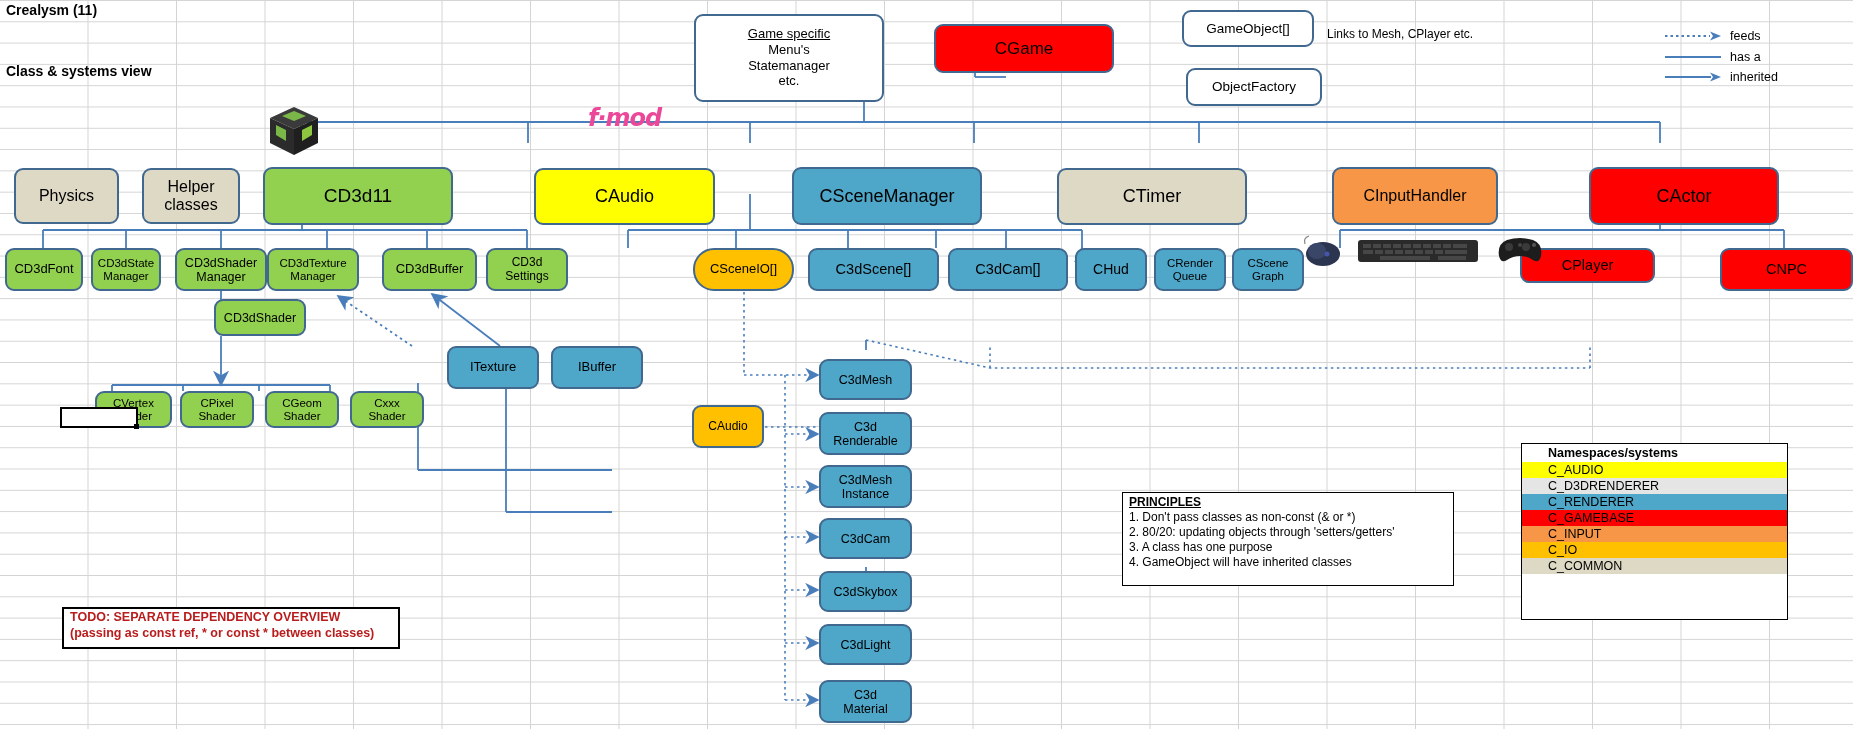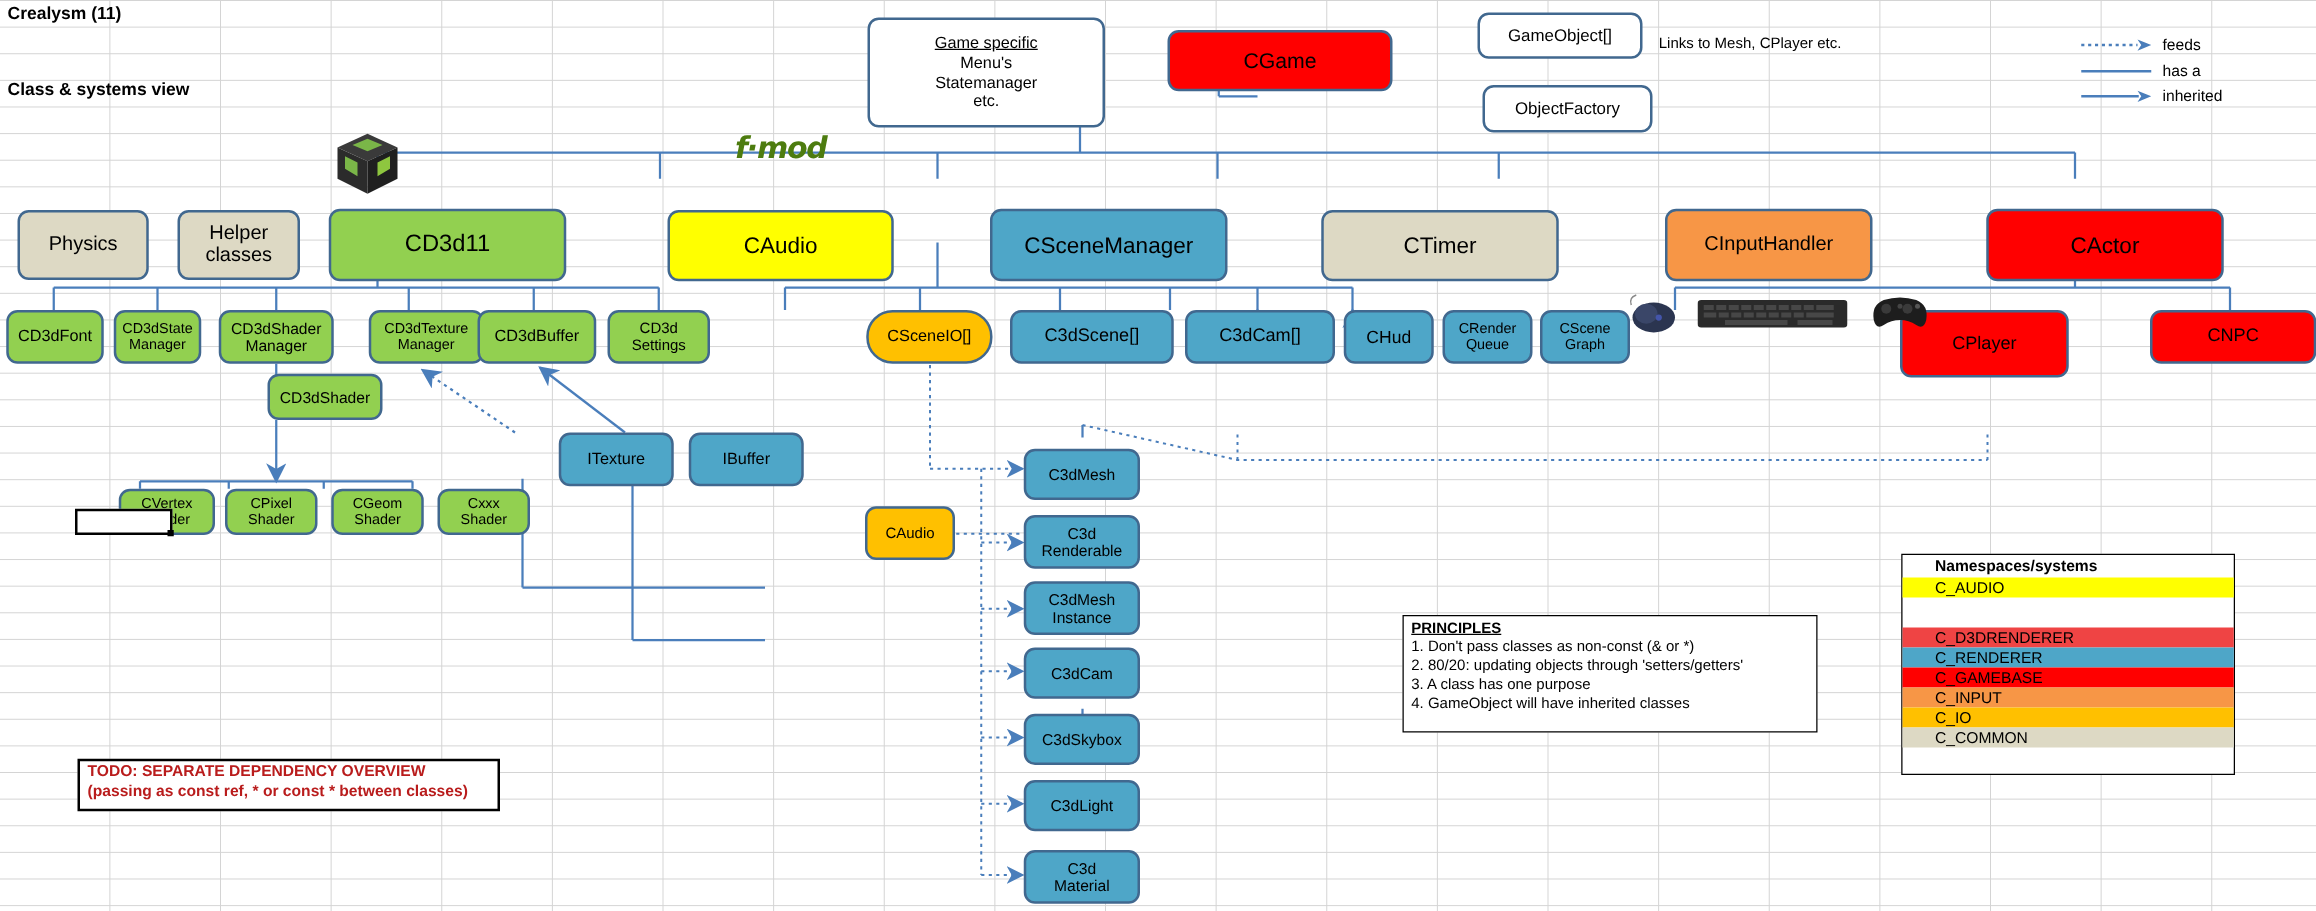--- a/index.html
+++ b/index.html
@@ -54,21 +54,21 @@
   .ns-title { font-weight:bold; font-size:12.5px; padding:2px 0 2px 26px; }
   .ns-row { font-size:12.5px; padding:1px 0 1px 26px; width:100%; }
 
   .legend-row { position:absolute; z-index:4; display:flex; align-items:center; gap:8px; font-size:12.5px; }
   .legend-label { color:#000; }
 
   .gs-title { text-decoration:underline; }
 
   
   .fmod { position:absolute; z-index:4; font-family:"DejaVu Sans", sans-serif;
-          font-weight:bold; font-style:italic; letter-spacing:-1px; color:#4d7c0f; }
+          font-weight:bold; font-style:italic; letter-spacing:-1px; color:#ec4899; }
 
   
   .cube { position:absolute; z-index:4; }
 
   
   .device { position:absolute; z-index:4; }
 
   .sel-cell { position:absolute; z-index:5; border:2.5px solid #000; background:#fff; }
   .sel-cell .handle { position:absolute; right:-3px; bottom:-3px; width:5px; height:5px; background:#000; }
 </style>
@@ -277,32 +277,32 @@
     <circle cx="14" cy="13" r="4" fill="#3a3a3a"></circle>
     <circle cx="31" cy="13" r="4" fill="#3a3a3a"></circle>
     <circle cx="39" cy="11" r="2" fill="#555"></circle>
     <circle cx="25" cy="11" r="2" fill="#444"></circle>
   </svg>
 </div>
 
 <div class="node n-green" style="left:5px; top:248px; width:78px; height:43px; font-size:13px;">CD3dFont</div>
 <div class="node n-green" style="left:91px; top:248px; width:70px; height:43px; font-size:11.5px;">CD3dState<br>Manager</div>
 <div class="node n-green" style="left:175px; top:248px; width:92px; height:43px; font-size:12.5px;">CD3dShader<br>Manager</div>
-<div class="node n-green" style="left:295px; top:248px; width:92px; height:43px; font-size:11.5px;">CD3dTexture<br>Manager</div>
+<div class="node n-green" style="left:267px; top:248px; width:92px; height:43px; font-size:11.5px;">CD3dTexture<br>Manager</div>
 <div class="node n-green" style="left:382px; top:248px; width:95px; height:43px; font-size:13px;">CD3dBuffer</div>
 <div class="node n-green" style="left:486px; top:248px; width:82px; height:43px; font-size:12px;">CD3d<br>Settings</div>
 
 <div class="node n-amber" style="left:693px; top:248px; width:101px; height:43px; font-size:13px;border-radius:21px;">CSceneIO[]</div>
 <div class="node n-blue" style="left:808px; top:248px; width:131px; height:43px; font-size:14.5px;">C3dScene[]</div>
 <div class="node n-blue" style="left:948px; top:248px; width:120px; height:43px; font-size:14.5px;">C3dCam[]</div>
 <div class="node n-blue" style="left:1075px; top:248px; width:72px; height:43px; font-size:14px;">CHud</div>
 <div class="node n-blue" style="left:1154px; top:248px; width:72px; height:43px; font-size:11.5px;">CRender<br>Queue</div>
 <div class="node n-blue" style="left:1232px; top:248px; width:72px; height:43px; font-size:11.5px;">CScene<br>Graph</div>
 
-<div class="node n-red" style="left:1520px; top:248px; width:135px; height:54px; font-size:14.5px;">CPlayer</div>
+<div class="node n-red" style="left:1520px; top:248px; width:135px; height:35px; font-size:14.5px;">CPlayer</div>
 <div class="node n-red" style="left:1720px; top:248px; width:133px; height:43px; font-size:14.5px;">CNPC</div>
 
 <div class="node n-green" style="left:214px; top:299px; width:92px; height:37px; font-size:12.5px;">CD3dShader</div>
 <div class="node n-green" style="left:95px; top:391px; width:77px; height:37px; font-size:11.5px;">CVertex<br>Shader</div>
 <div class="node n-green" style="left:180px; top:391px; width:74px; height:37px; font-size:11.5px;">CPixel<br>Shader</div>
 <div class="node n-green" style="left:265px; top:391px; width:74px; height:37px; font-size:11.5px;">CGeom<br>Shader</div>
 <div class="node n-green" style="left:350px; top:391px; width:74px; height:37px; font-size:11.5px;">Cxxx<br>Shader</div>
 
 <div class="node n-blue" style="left:447px; top:346px; width:92px; height:43px; font-size:13px;">ITexture</div>
 <div class="node n-blue" style="left:551px; top:346px; width:92px; height:43px; font-size:13px;">IBuffer</div>
@@ -330,19 +330,19 @@
   <div class="title">PRINCIPLES</div>
   <div class="line">1. Don't pass classes as non-const (&amp; or *)</div>
   <div class="line">2. 80/20: updating objects through 'setters/getters'</div>
   <div class="line">3. A class has one purpose</div>
   <div class="line">4. GameObject will have inherited classes</div>
 </div>
 
 <div class="ns-box" style="left:1521px; top:443px; width:267px; height:177px;">
   <div class="ns-title">Namespaces/systems</div>
   <div class="ns-row" style="background:#ffff00;">C_AUDIO</div>
-  <div class="ns-row" style="background:#ef4444;margin-top:24px;">C_D3DRENDERER</div>
+  <div class="ns-row" style="background:#e5e5e5;">C_D3DRENDERER</div>
   <div class="ns-row" style="background:#4ea6c8;">C_RENDERER</div>
   <div class="ns-row" style="background:#ff0000;">C_GAMEBASE</div>
   <div class="ns-row" style="background:#f79646;">C_INPUT</div>
   <div class="ns-row" style="background:#ffc000;">C_IO</div>
   <div class="ns-row" style="background:#ddd9c4;">C_COMMON</div>
 </div>
 
 </body></html>

